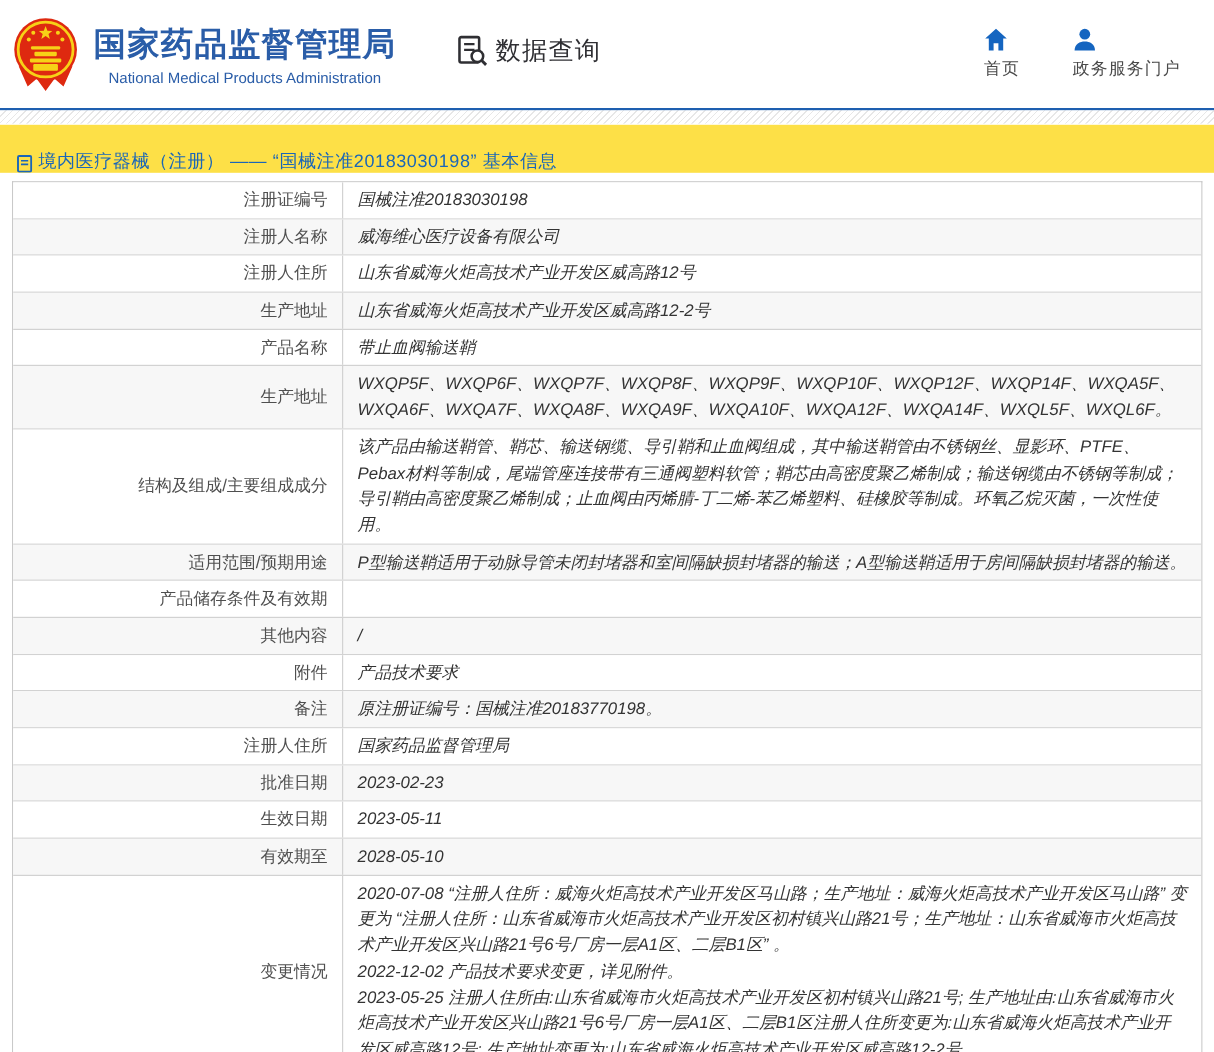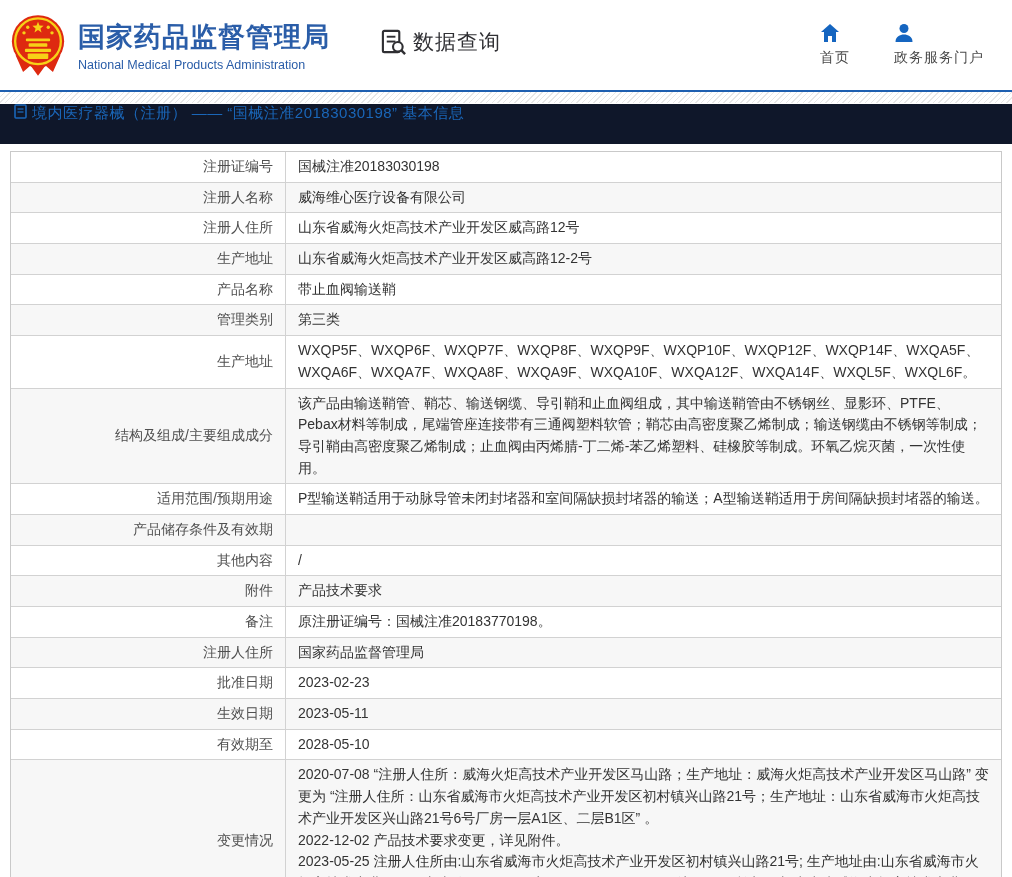--- a/index.html
+++ b/index.html
@@ -6,50 +6,50 @@
   html,body { width:1012px; height:877px; overflow:hidden; background:#ffffff;
     font-family:"Liberation Sans","DejaVu Sans",sans-serif; }
 
   
   .header { height:92px; background:#fff; display:flex; align-items:center;
     padding:0 28px 0 10px; border-bottom:2px solid #1e5fb0; }
   .logo-block { display:flex; align-items:center; }
   .emblem { width:56px; height:62px; flex:0 0 auto; }
   .org-titles { margin-left:12px; }
   .org-title-cn { font-size:27px; font-weight:bold; color:#2a5da8; letter-spacing:1px; }
-  .org-title-en { font-size:12.5px; color:#2a5da8; margin-top:3px; }
+  .org-title-en { font-size:12.5px; color:#2a5da8; margin-top:3px;text-align:center; }
   .section-block { display:flex; align-items:center; margin-left:50px; margin-top:-6px; }
   .section-icon { width:27px; height:27px; margin-right:6px; }
   .section-title { font-size:21px; color:#2f2f33; font-weight:500; letter-spacing:1px; }
   .header-nav { margin-left:auto; display:flex; gap:44px; }
   .nav-item { display:flex; flex-direction:column; align-items:flex-start; cursor:pointer; }
   .nav-icon { width:20px; height:20px; margin-bottom:6px; }
   .nav-label { font-size:14px; color:#4a4a4a; letter-spacing:1px; }
 
   
   .stripe-band { height:11px;
     background:repeating-linear-gradient(135deg,#ffffff 0 3px,#e7e7e7 3px 4px); }
 
   
-  .breadcrumb-bar { margin-top:1px; height:40px; background:#0f172a;
-    display:flex; align-items:flex-start; padding:0 14px; }
+  .breadcrumb-bar { margin-top:1px; height:40px; background:#fde047;
+    display:flex; align-items:flex-end; padding:0 14px; }
   .doc-icon { width:13px; height:15px; margin-right:5px; flex:0 0 auto; }
   .breadcrumb-text { font-size:15px; color:#1a66b8; letter-spacing:0.5px; }
 
   
   .table { margin:7px 10px 0 10px; width:992px;
     border:1px solid #c9c9c9; border-bottom:none; }
   .tr { display:flex; border-bottom:1px solid #d2d2d2; background:#ffffff; }
   .tr:nth-child(even) { background:#f7f7f7; }
   .td { min-height:28px; display:flex; align-items:center;
     font-size:14px; line-height:1.55; padding:4px 12px; }
   .td.label { width:275px; flex:0 0 auto; justify-content:flex-end;
     text-align:center; color:#4f4f4f; border-right:1px solid #d2d2d2; }
   .td.value { flex:1 1 auto; color:#333; }
-  .value-text { white-space:pre-line; }
+  .value-text { white-space:pre-line;font-style:italic; }
 </style>
 </head>
 <body>
 
 <div class="header">
   <div class="logo-block">
     <svg class="emblem" viewBox="0 0 60 66">
       <circle cx="30" cy="29" r="28" fill="#de2910"></circle>
       <path d="M6 44 L14 62 L22 55 L30 66 L38 55 L46 62 L54 44 Z" fill="#de2910"></path>
       <circle cx="30" cy="29" r="24.5" fill="none" stroke="#f7d117" stroke-width="2.5"></circle>
@@ -144,28 +144,20 @@
     <div class="tr">
       <div class="td label">
         <span>产品名称</span>
       </div>
       <div class="td value">
         <span class="value-text">带止血阀输送鞘</span>
       </div>
     </div>
     <div class="tr">
       <div class="td label">
-        <span>管理类别</span>
-      </div>
-      <div class="td value">
-        <span class="value-text">第三类</span>
-      </div>
-    </div>
-    <div class="tr">
-      <div class="td label">
         <span>生产地址</span>
       </div>
       <div class="td value">
         <span class="value-text">WXQP5F、WXQP6F、WXQP7F、WXQP8F、WXQP9F、WXQP10F、WXQP12F、WXQP14F、WXQA5F、WXQA6F、WXQA7F、WXQA8F、WXQA9F、WXQA10F、WXQA12F、WXQA14F、WXQL5F、WXQL6F。</span>
       </div>
     </div>
     <div class="tr">
       <div class="td label">
         <span>结构及组成/主要组成成分</span>
       </div>

